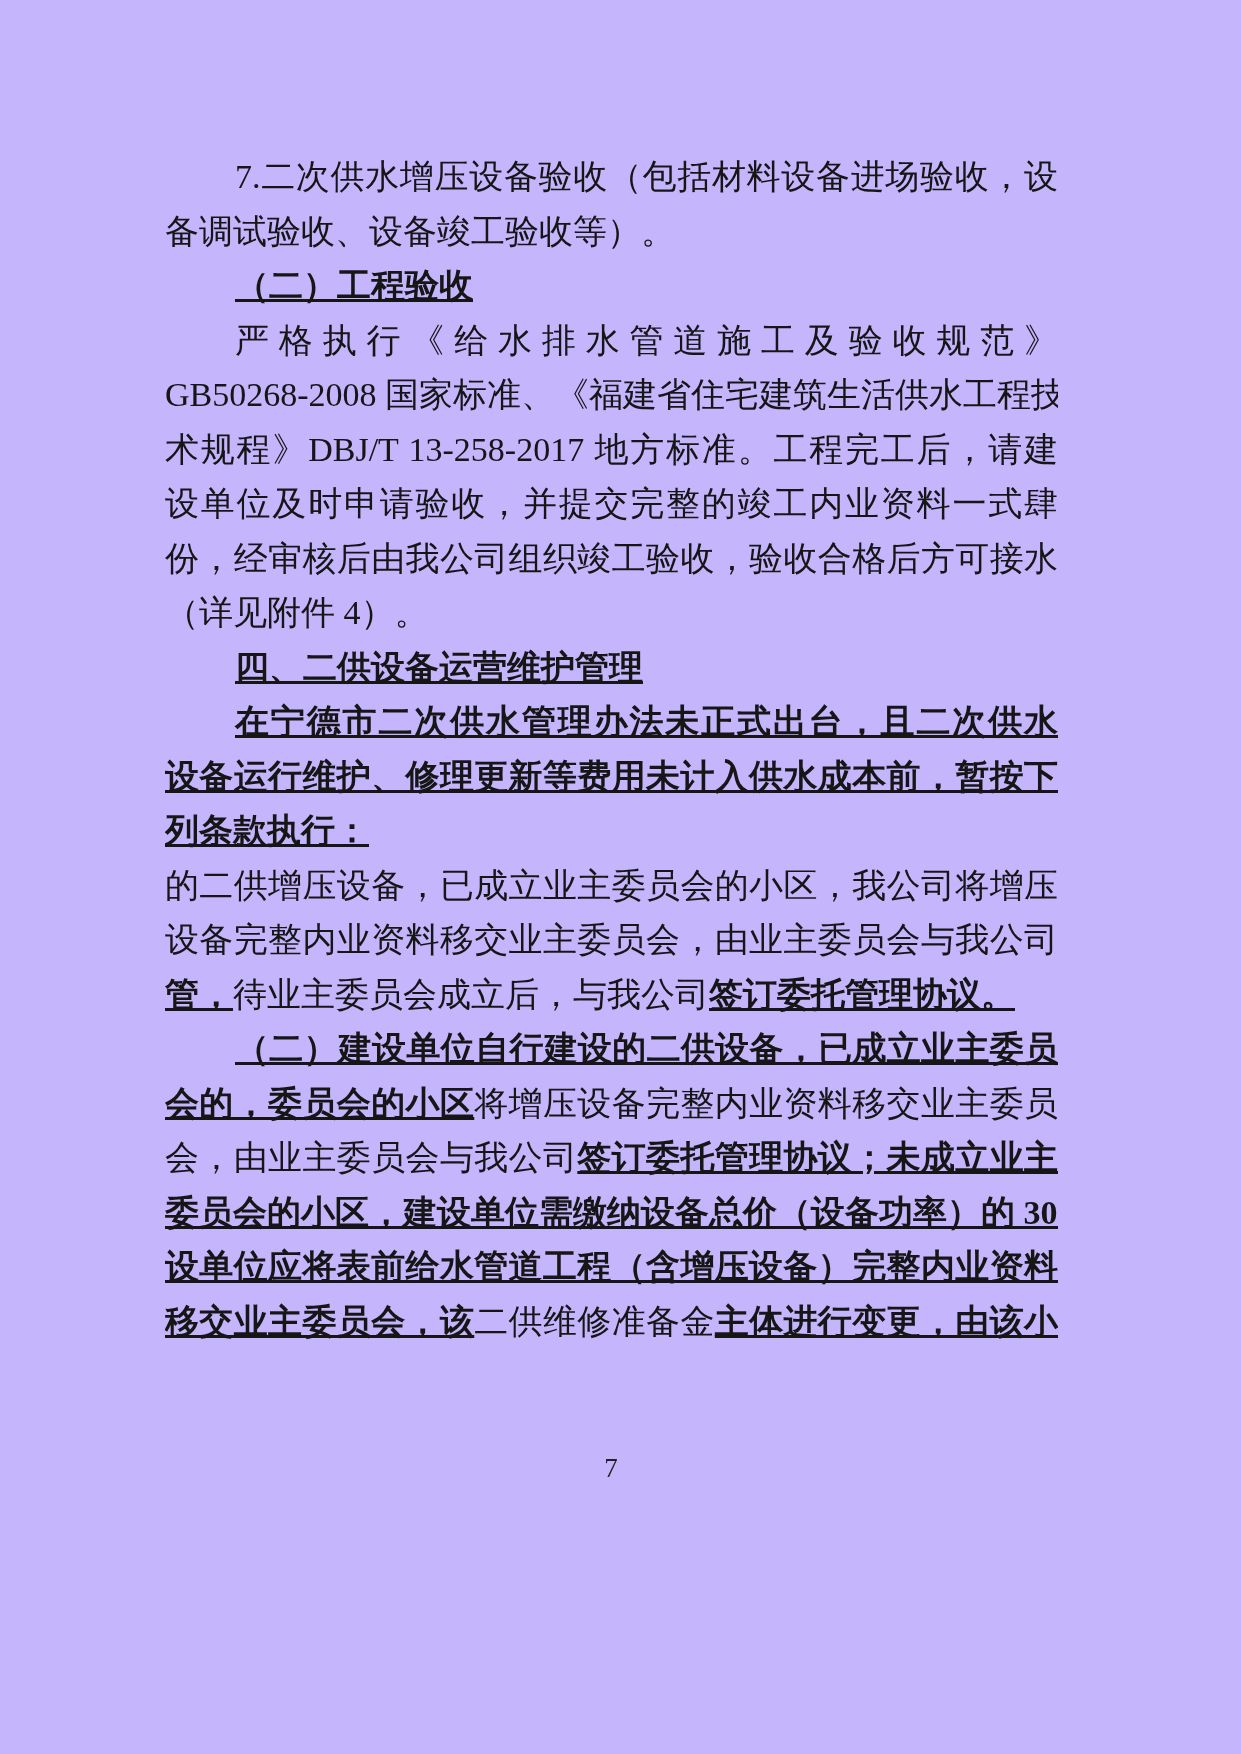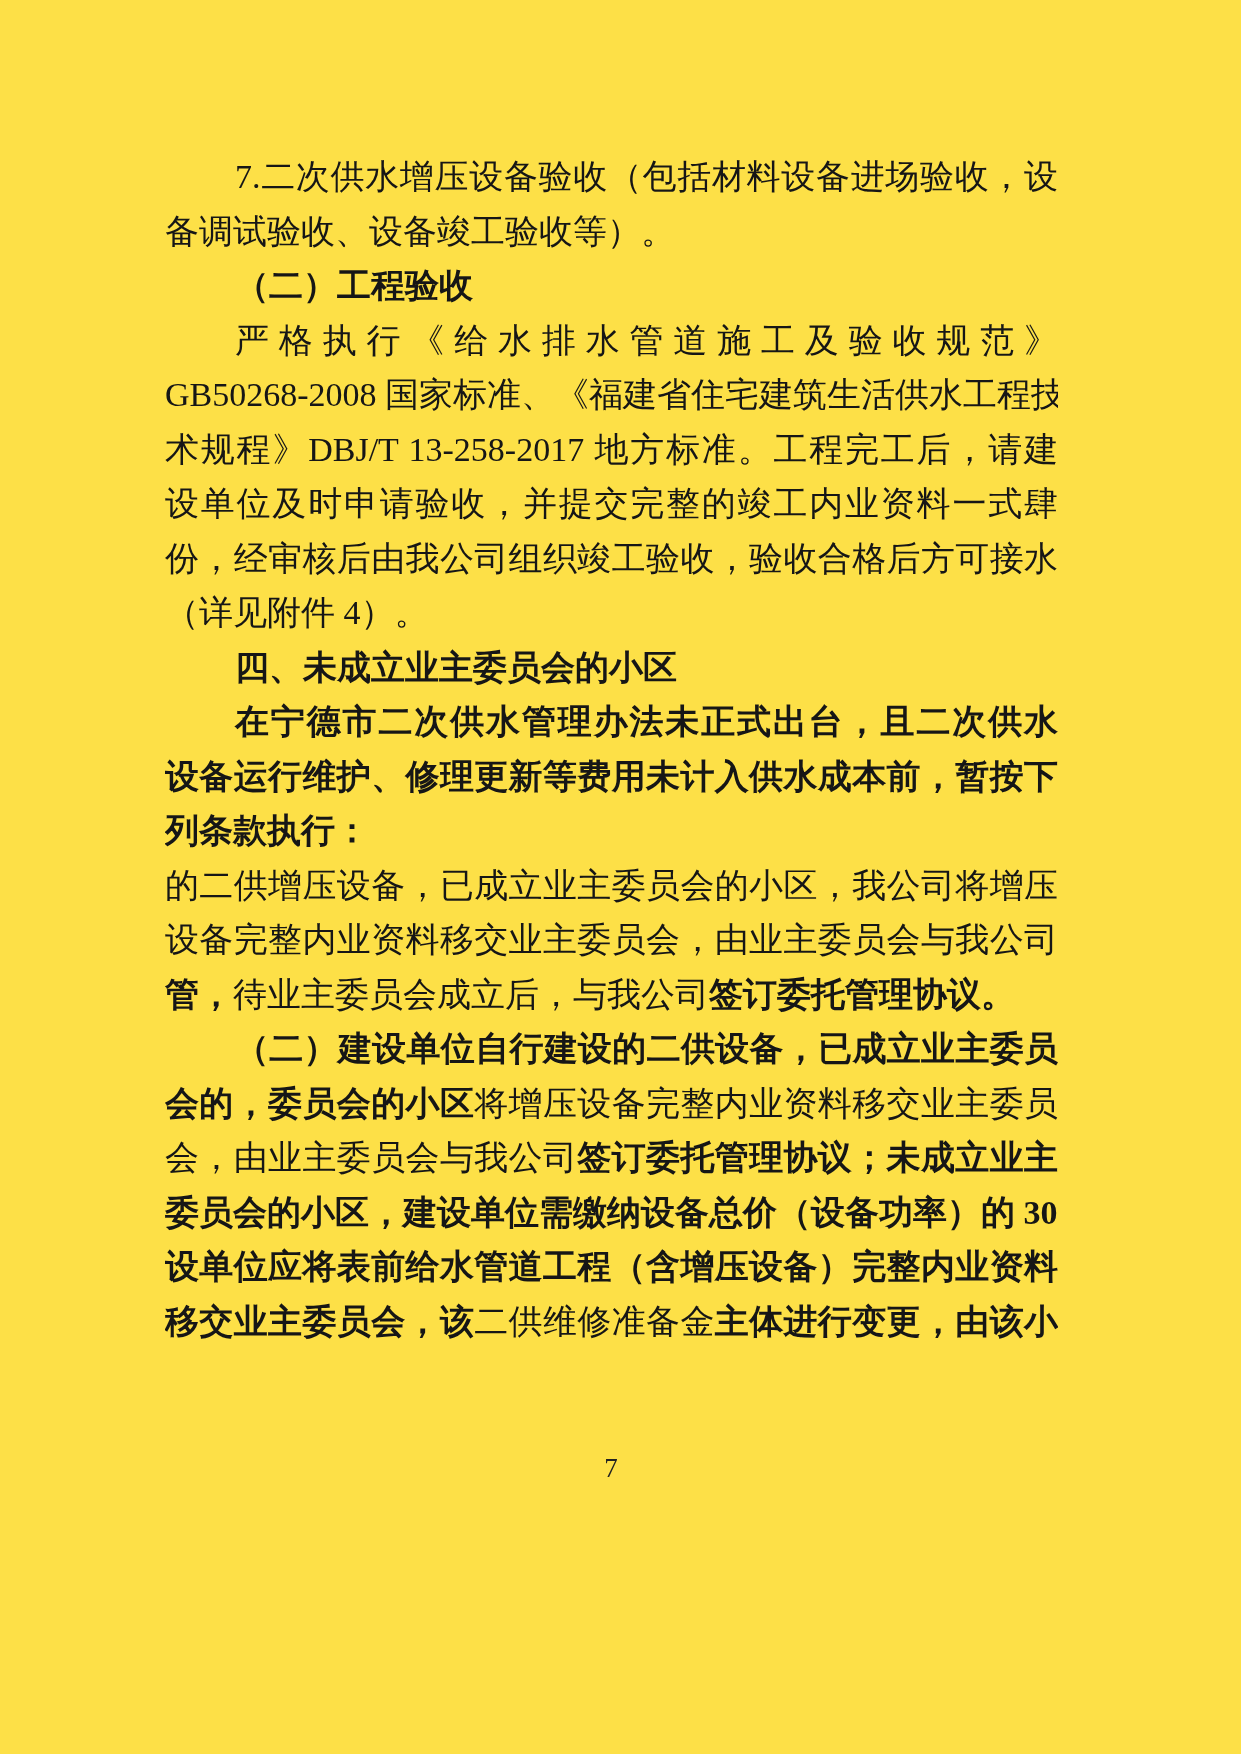--- a/index.html
+++ b/index.html
@@ -8,37 +8,37 @@
     height: 1754px;
     background: #ffffff;
     font-family: "Liberation Serif", serif;
     color: #161616;
   }
   .page {
     box-sizing: border-box;
     width: 1241px;
     height: 1754px;
     padding: 150px 183px 0 165px;
-    background: #fde047;
+    background: #c4b5fd;
     overflow: hidden;
   }
   .doc { width: 893px; }
   .line {
     white-space: nowrap;
     overflow: hidden;
     font-size: 34px;
     line-height: 54.5px;
     height: 54.5px;
     text-align: justify;
     text-justify: inter-character;
   }
   .line.fill { text-align-last: justify; }
   .line.indent { text-indent: 70px; }
   .seg { font-weight: 400; }
-  .seg.bold { font-weight: 700; }
+  .seg.bold { font-weight: 700; text-decoration: underline; }
   .page-number {
     margin-top: 104px;
     text-align: center;
     font-size: 27px;
     letter-spacing: 1px;
     color: #222222;
   }
 </style>
 </head>
 <body>
@@ -47,21 +47,21 @@
   <main class="doc" id="doc">
       <div class="line indent fill"><span class="seg">7.二次供水增压设备验收（包括材料设备进场验收，设</span></div>
       <div class="line"><span class="seg">备调试验收、设备竣工验收等）。</span></div>
       <div class="line indent"><span class="seg bold">（二）工程验收</span></div>
       <div class="line indent fill"><span class="seg">严格执行《给水排水管道施工及验收规范》</span></div>
       <div class="line fill"><span class="seg">GB50268-2008 国家标准、《福建省住宅建筑生活供水工程技</span></div>
       <div class="line fill"><span class="seg">术规程》DBJ/T 13-258-2017 地方标准。工程完工后，请建</span></div>
       <div class="line fill"><span class="seg">设单位及时申请验收，并提交完整的竣工内业资料一式肆</span></div>
       <div class="line fill"><span class="seg">份，经审核后由我公司组织竣工验收，验收合格后方可接水</span></div>
       <div class="line"><span class="seg">（详见附件 4）。</span></div>
-      <div class="line indent"><span class="seg bold">四、未成立业主委员会的小区</span></div>
+      <div class="line indent"><span class="seg bold">四、二供设备运营维护管理</span></div>
       <div class="line indent fill"><span class="seg bold">在宁德市二次供水管理办法未正式出台，且二次供水</span></div>
       <div class="line fill"><span class="seg bold">设备运行维护、修理更新等费用未计入供水成本前，暂按下</span></div>
       <div class="line"><span class="seg bold">列条款执行：</span></div>
       <div class="line fill"><span class="seg">的二供增压设备，已成立业主委员会的小区，我公司将增压</span></div>
       <div class="line fill"><span class="seg">设备完整内业资料移交业主委员会，由业主委员会与我公司</span></div>
       <div class="line"><span class="seg bold">管，</span><span class="seg">待业主委员会成立后，与我公司</span><span class="seg bold">签订委托管理协议。</span></div>
       <div class="line indent fill"><span class="seg bold">（二）建设单位自行建设的二供设备，已成立业主委员</span></div>
       <div class="line fill"><span class="seg bold">会的，委员会的小区</span><span class="seg">将增压设备完整内业资料移交业主委员</span></div>
       <div class="line fill"><span class="seg">会，由业主委员会与我公司</span><span class="seg bold">签订委托管理协议；未成立业主</span></div>
       <div class="line fill"><span class="seg bold">委员会的小区，建设单位需缴纳设备总价（设备功率）的 30%</span></div>

